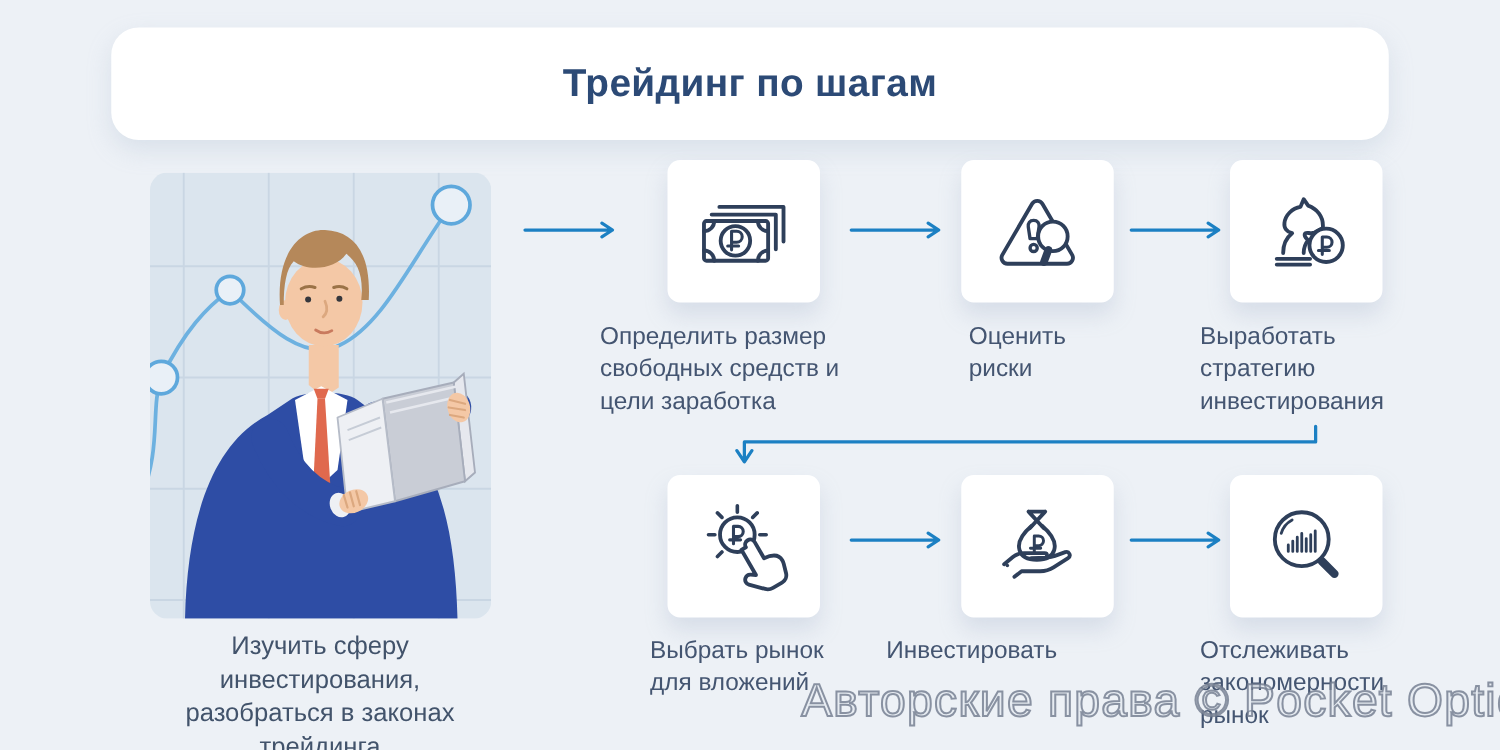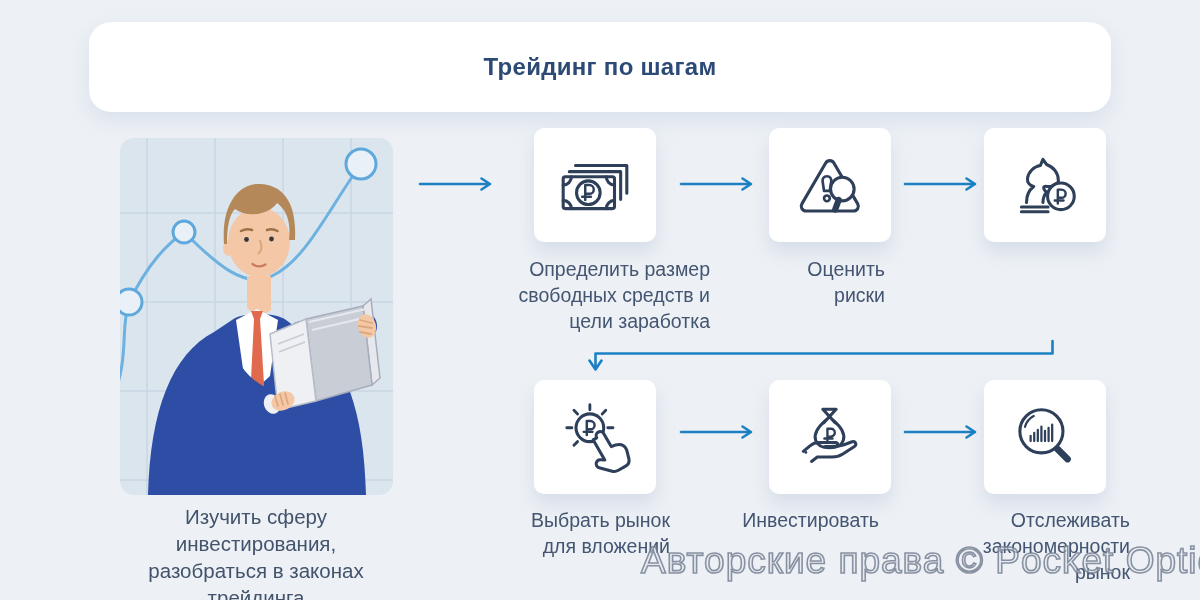--- a/index.html
+++ b/index.html
@@ -7,34 +7,34 @@
     width:1200px;height:600px;position:relative;overflow:hidden;
     background:#edf1f6;
     font-family:"Liberation Sans", sans-serif;
   }
   .abs{position:absolute;}
   .title-card{
     left:89px;top:22px;width:1022px;height:90px;background:#ffffff;
     border-radius:22px;box-shadow:0 8px 20px rgba(167,182,205,.28);
     display:flex;align-items:center;justify-content:center;
   }
-  .title-card h1{margin:0;font-size:24px;font-weight:bold;color:#2c4a76;letter-spacing:.3px;}
+  .title-card h1{margin:0;font-size:31px;font-weight:bold;color:#2c4a76;letter-spacing:.3px;}
   .illus-panel{
     left:120px;top:138px;width:273px;height:357px;border-radius:14px;overflow:hidden;
   }
   .card{
     position:absolute;width:122px;height:114px;background:#ffffff;border-radius:10px;
     box-shadow:0 10px 18px rgba(152,168,194,.26);
     display:flex;align-items:center;justify-content:center;
   }
   .card svg{overflow:visible;}
   .c1{left:534px;top:128px}.c2{left:769px;top:128px}.c3{left:984px;top:128px}
   .c4{left:534px;top:380px}.c5{left:769px;top:380px}.c6{left:984px;top:380px}
   .lbl{
-    position:absolute;text-align:right;font-size:19.5px;line-height:1.34;color:#445571;
+    position:absolute;text-align:left;font-size:19.5px;line-height:1.34;color:#445571;
   }
   .l1{left:480px;top:256px;width:230px}
   .l2{left:775px;top:256px;width:110px}
   .l3{left:960px;top:256px;width:170px}
   .l4{left:520px;top:507px;width:150px}
   .l5{left:709px;top:507px;width:170px}
   .l6{left:960px;top:507px;width:170px}
   .intro-lbl{
     left:121px;top:503px;width:270px;text-align:center;
     font-size:20.5px;line-height:1.32;color:#42536b;
@@ -168,20 +168,21 @@
         <circle cx="34.5" cy="32.5" r="21"></circle>
         <path d="M18.5 28a17 17 0 0 1 8.5-10.5" stroke-width="2.2"></path>
         <path d="M24 42V37 M27.5 42V34 M31 42V31 M34.5 42V28 M38 42V32 M41.5 42V29 M45 42V26" stroke-width="2.2"></path>
         <path d="M50 49.5 L60 59.5" stroke-width="6.5"></path>
       </g>
     </svg>
   </div>
 
   <div class="lbl l1">Определить размер свободных средств и цели заработка</div>
   <div class="lbl l2">Оценить риски</div>
+  <div class="lbl l3">Выработать стратегию инвестирования</div>
   <div class="lbl l4">Выбрать рынок для вложений</div>
   <div class="lbl l5">Инвестировать</div>
   <div class="lbl l6">Отслеживать закономерности рынок</div>
 
   <svg class="abs arrows" viewBox="0 0 1200 600">
     <g stroke="#1c80c3" stroke-width="2.6" fill="none" stroke-linecap="round" stroke-linejoin="round">
       <path d="M420 184H489 M481.5 178.5 L490 184 L481.5 189.5"></path>
       <path d="M681 184H750 M742.5 178.5 L751 184 L742.5 189.5"></path>
       <path d="M905 184H974 M966.5 178.5 L975 184 L966.5 189.5"></path>
       <path d="M1052.5 341V353.5H595.5V366 M589.5 360.5 L595.5 369.5 L601.5 360.5"></path>

